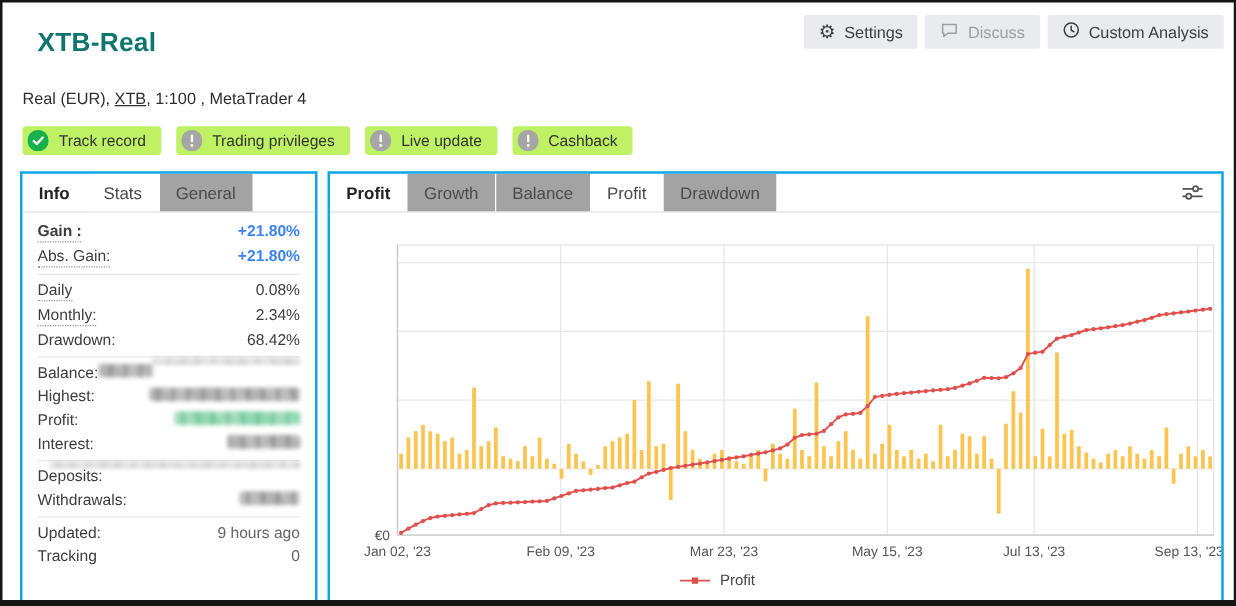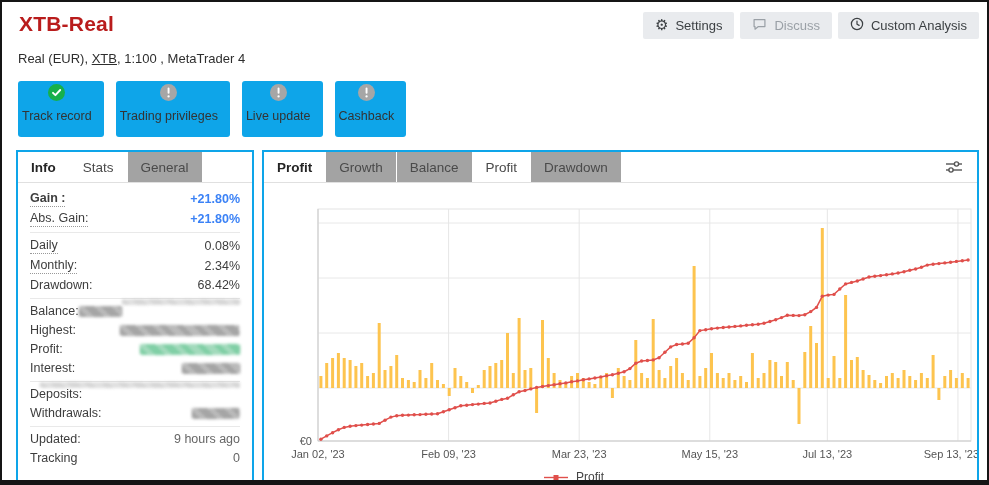--- a/index.html
+++ b/index.html
@@ -3,29 +3,29 @@
 <meta charset="utf-8">
 <style>
   * { box-sizing: content-box; }
   html,body { margin:0; padding:0; background:#fff; }
   body { font-family:"Liberation Sans", sans-serif; }
   .page { width:985px; height:478px; border:2px solid #151515; border-bottom-width:5px; background:#fff; overflow:hidden; }
 
   
   header { padding:9px 8px 0 16px; }
   .header-top { display:flex; justify-content:space-between; align-items:flex-start; }
-  h1 { margin:1px; font-size:21px; font-weight:700; color:#b91c1c; letter-spacing:.2px; }
+  h1 { margin:12px; font-size:21px; font-weight:700; color:#0f766e; letter-spacing:.2px; }
   .header-buttons { display:flex; gap:6px; margin-top:1px; }
   .hbtn { display:inline-flex; align-items:center; gap:7px; background:#e9ebee; padding:5px 12px; font-size:13px; color:#3c4043; border-radius:2px; cursor:pointer; white-space:nowrap; }
   .hbtn.disabled { color:#9aa0a6; }
   .hbtn .gico { font-size:15px; line-height:10px; }
   .subtitle { margin-top:12px; font-size:13px; color:#2e2e2e; }
   .subtitle a { color:#2e2e2e; text-decoration:underline; cursor:pointer; }
   .badges { margin-top:15px; display:flex; gap:12px; }
-  .badge { display:inline-flex; align-items:center; gap:8px; background:#0ea5e9; border-radius:3px; padding:3px 12px 14px 4px; font-size:12.5px; color:#333; cursor:pointer;flex-direction:column; }
+  .badge { display:inline-flex; align-items:center; gap:8px; background:#bef264; border-radius:3px; padding:3px 12px 3px 4px; font-size:12.5px; color:#333; cursor:pointer; }
   .badge svg { display:block; }
 
   
   .content { display:flex; gap:8px; margin:13px 8px 0 14px; height:364px; }
   .panel { border:2px solid #0ea5e9; background:#fff; overflow:hidden; }
   .left-panel { width:234px; flex:none; }
   .chart-panel { flex:1; display:flex; flex-direction:column; }
 
   
   .tabrow { display:flex; border-bottom:1px solid #e0e0e0; align-items:stretch; }
@@ -33,21 +33,21 @@
   .tab { padding:8px 13px 7px; font-size:13.5px; color:#4a4a4a; margin-right:1px; cursor:pointer; white-space:nowrap; }
   .tab.title { font-weight:700; color:#252525; }
   .tab.inactive { background:#a3a3a3; }
   .tab.active { background:#fff; }
   .filter-btn { display:flex; align-items:center; padding:0 14px; cursor:pointer; }
 
   
   .stats { padding:3px 12px 0; }
   .sgroup { padding:3px 0; }
   .sgroup + .sgroup { border-top:1px solid #e9e9e9; }
-  .srow { display:flex; justify-content:space-between; align-items:center; padding:2px 0; font-size:12.5px; line-height:15px; color:#3d3d3d; }
+  .srow { display:flex; justify-content:space-between; align-items:flex-start; padding:2px 0; font-size:12.5px; line-height:15px; color:#3d3d3d; }
   .lbl.dotted { border-bottom:1px dotted #999; cursor:help; }
   .lbl.bold { font-weight:700; }
   .val.green { color:#3b82f6; font-weight:700; }
   .val.muted { color:#666; }
   .noise { display:inline-block; height:11px; border-radius:2px; filter:blur(1.6px); opacity:.8;
     background:repeating-linear-gradient(90deg,#4a4a4a 0 1px,transparent 1px 3px),repeating-linear-gradient(45deg,#8a8a8a 0 1px,transparent 1px 2px); }
   .noise.green { background:repeating-linear-gradient(90deg,#1c9e57 0 1px,transparent 1px 3px),repeating-linear-gradient(45deg,#46c182 0 1px,transparent 1px 2px); }
   .ghost { height:6px; margin:-3px 0 -3px auto; opacity:.45; }
 
   

